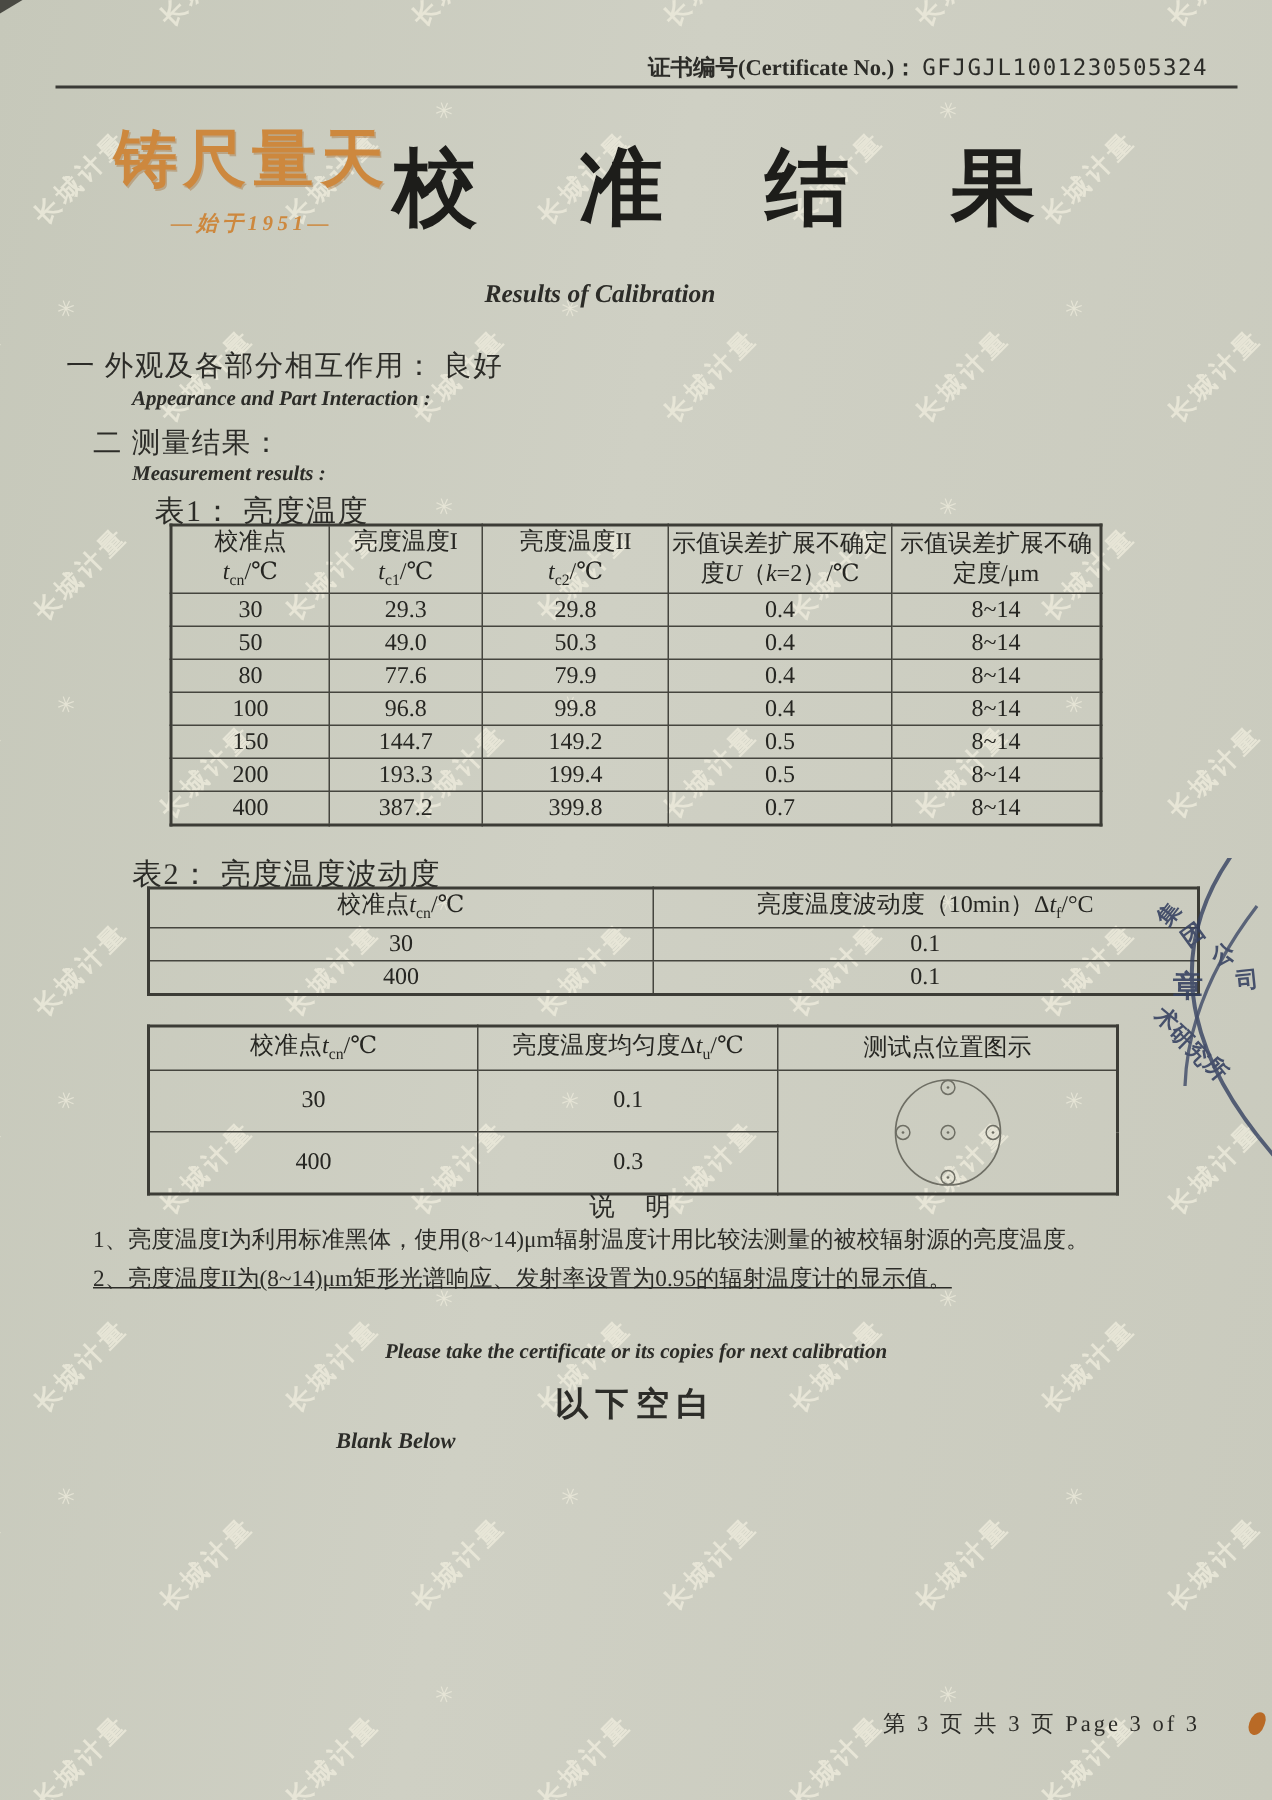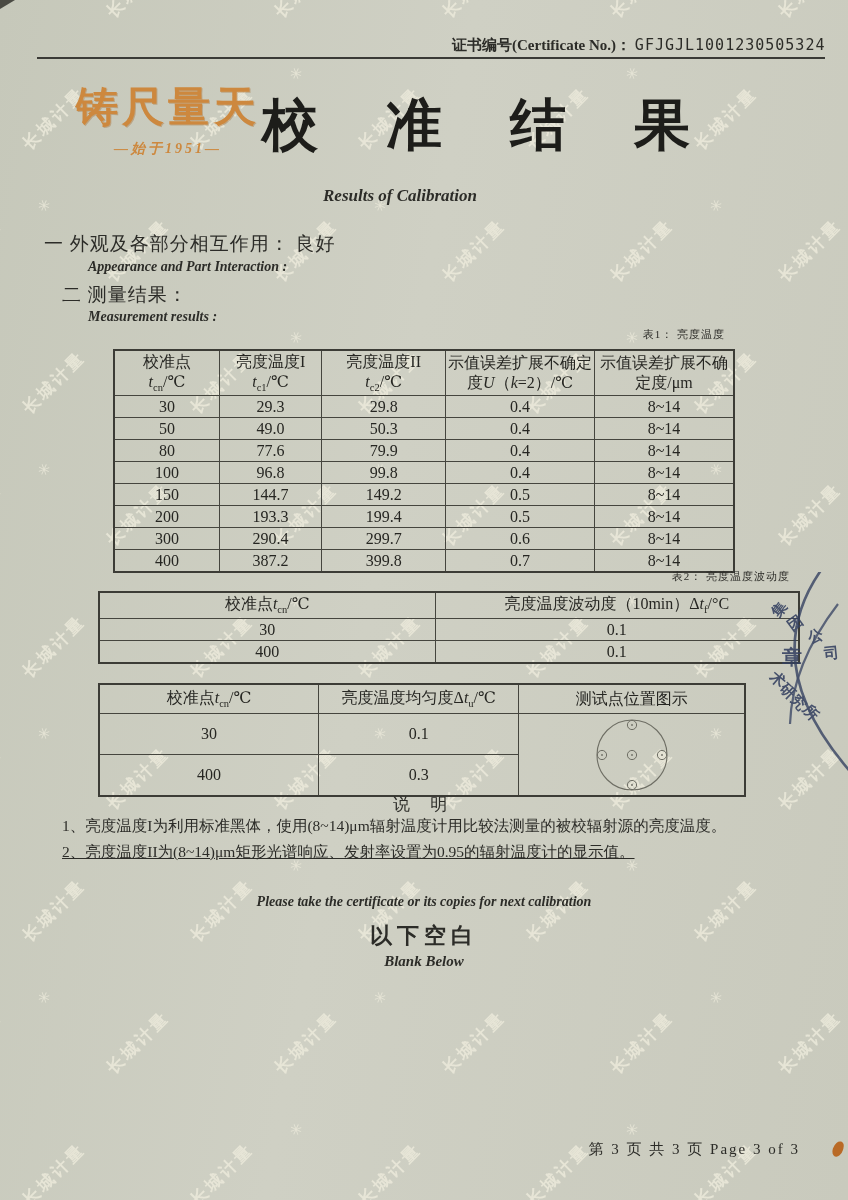--- a/index.html
+++ b/index.html
@@ -7,40 +7,40 @@
        font-family:"Liberation Serif","DejaVu Serif",serif;}
   .page{position:relative;width:848px;height:1200px;
         background:linear-gradient(100deg,#c6c8ba 0%,#cfd0c4 45%,#c9cabd 100%);
         color:#2c2c28;overflow:hidden;}
   .wm-layer{position:absolute;inset:0;pointer-events:none;}
   .wm{position:absolute;transform:rotate(-45deg);font-size:17px;letter-spacing:3px;
       color:#eceadb;opacity:.85;white-space:nowrap;font-weight:600;}
   .wm-star{position:absolute;transform:rotate(-20deg);font-size:15px;color:#eceadb;opacity:.8;}
   .abs{position:absolute;}
   
-  .cert-line{top:36px;left:452px;font-size:15px;white-space:nowrap;}
+  .cert-line{top:36px;left:432px;font-size:15px;white-space:nowrap;}
   .cert-label{font-weight:700;}
   .cert-no{font-family:"DejaVu Sans Mono",monospace;font-size:15px;letter-spacing:1px;}
   .head-rule{top:57px;left:37px;width:788px;height:2px;background:#3a3a36;}
   
   .logo{top:84px;left:68px;width:200px;text-align:center;color:#cd883e;}
   .logo-main{font-size:42px;font-weight:700;letter-spacing:4px;line-height:1.1;
              text-shadow:1px 1px 0 rgba(160,95,30,.35);}
   .logo-since{font-size:14px;letter-spacing:3px;margin-top:10px;font-weight:700;font-style:italic;}
   .doc-title{top:88px;left:262px;font-size:56px;font-weight:700;letter-spacing:68px;
              white-space:nowrap;color:#1d1d1a;}
   .doc-subtitle{top:186px;left:240px;width:320px;text-align:center;font-size:17px;
                 font-style:italic;font-weight:700;}
   
   .sec-zh{font-size:19px;letter-spacing:1px;}
   .sec-en{font-size:14px;font-style:italic;font-weight:700;}
   .s1z{top:231px;left:44px;} .s1e{top:259px;left:88px;}
   .s2z{top:282px;left:62px;} .s2e{top:309px;left:88px;}
   
-  .tcap{font-size:11px;letter-spacing:1px;text-align:right;}
+  .tcap{font-size:20px;letter-spacing:1px;text-align:left;}
   table{border-collapse:collapse;table-layout:fixed;margin-left:10px;}
   th,td{border:1.6px solid #45453e;text-align:center;font-weight:400;
         font-size:16px;padding:0;line-height:1.25;color:#262622;}
   table{border:2px solid #3c3c36;}
   .sym{font-style:italic;}
   sub{font-size:10.5px;}
   .it{font-style:italic;}
   .t1{top:349px;left:103px;width:622px;}
   .t1 th{height:44px;}
   .t1 td{height:21px;}
@@ -51,21 +51,21 @@
   .t3{top:683px;left:88px;width:648px;}
   .t3 th{height:28px;} .t3 td{height:40px;}
   .cap3{top:661px;left:88px;width:648px;}
   
   .notes-h{top:793px;left:320px;width:208px;text-align:center;font-size:17px;letter-spacing:8px;}
   .note{left:62px;width:745px;font-size:15.5px;}
   .n1{top:816px;} .n2{top:842px;text-decoration:underline;}
   .rem-zh{top:865px;left:124px;width:600px;text-align:center;font-size:19px;font-weight:700;letter-spacing:2px;}
   .rem-en{top:894px;left:124px;width:600px;text-align:center;font-size:14px;font-style:italic;font-weight:600;}
   .blank-zh{top:921px;left:224px;width:400px;text-align:center;font-size:22px;font-weight:700;letter-spacing:5px;}
-  .blank-en{top:953px;left:224px;width:400px;text-align:center;font-size:15px;font-style:italic;font-weight:700;}
+  .blank-en{top:953px;left:224px;width:400px;text-align:left;font-size:15px;font-style:italic;font-weight:700;}
   .footer{top:1140px;left:400px;width:400px;text-align:right;font-size:15px;letter-spacing:2px;white-space:nowrap;}
   
   .seal{top:572px;right:0;width:112px;height:212px;color:#344060;opacity:.88;}
   .seal svg{position:absolute;inset:0;}
   .seal-ch{position:absolute;font-size:15px;font-weight:600;}
   .seal-center{position:absolute;font-size:20px;font-weight:700;left:46px;top:72px;}
   
   .corner-mark{top:0;left:0;width:0;height:0;
                border-top:9px solid #2a2a26;border-right:15px solid transparent;opacity:.8;}
   .pen-mark{top:1141px;left:833px;width:10px;height:16px;background:#b96a26;
@@ -243,27 +243,20 @@
           <td>8~14</td>
         </tr>
         <tr>
           <td>200</td>
           <td>193.3</td>
           <td>199.4</td>
           <td>0.5</td>
           <td>8~14</td>
         </tr>
         <tr>
-          <td>300</td>
-          <td>290.4</td>
-          <td>299.7</td>
-          <td>0.6</td>
-          <td>8~14</td>
-        </tr>
-        <tr>
           <td>400</td>
           <td>387.2</td>
           <td>399.8</td>
           <td>0.7</td>
           <td>8~14</td>
         </tr>
       </tbody>
   </table>
 
   <div class="abs tcap cap2">表2： 亮度温度波动度</div>

